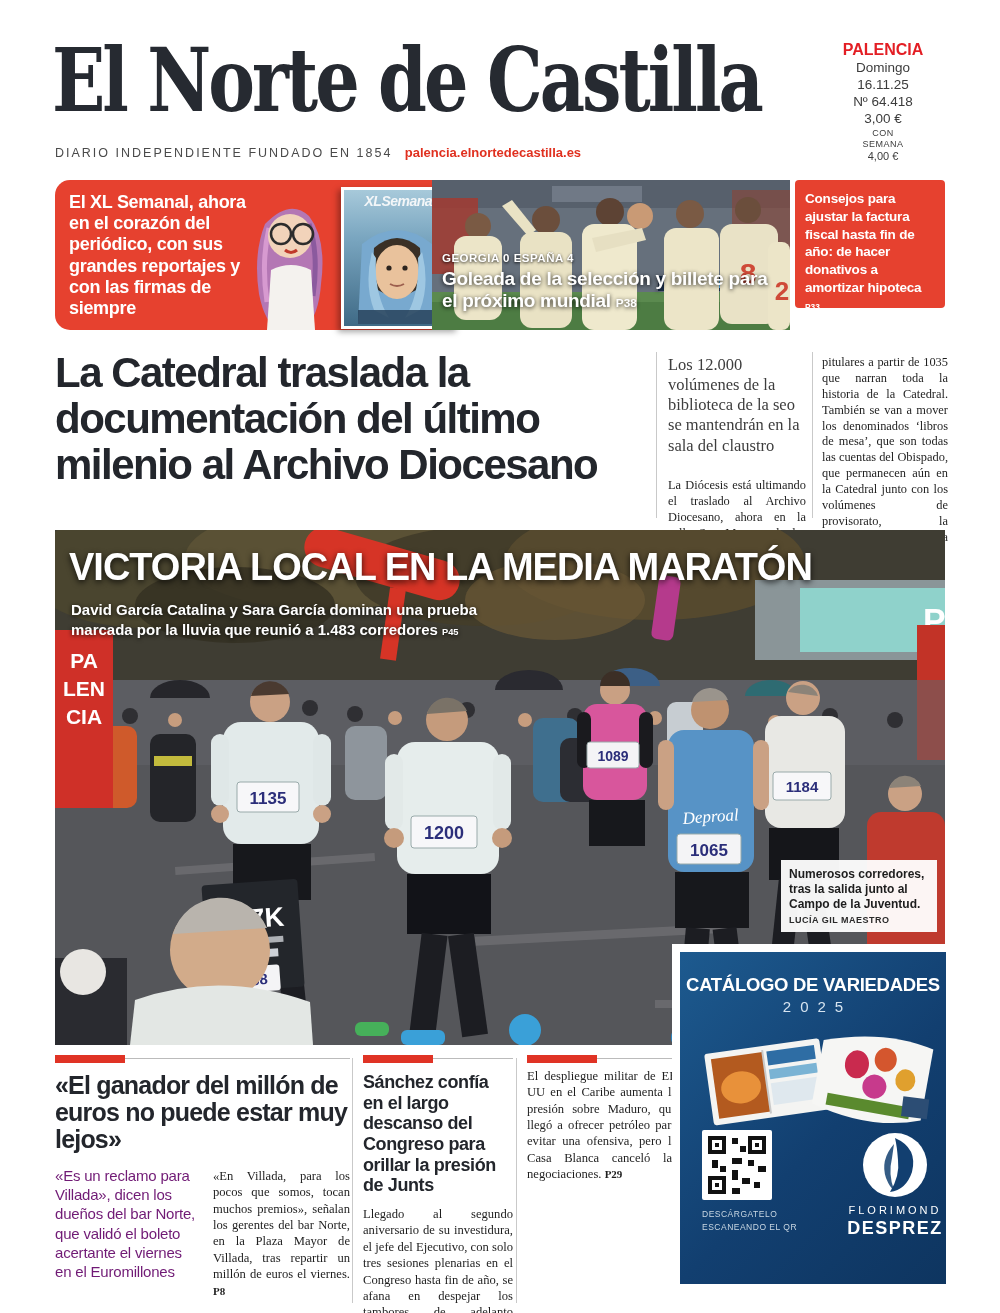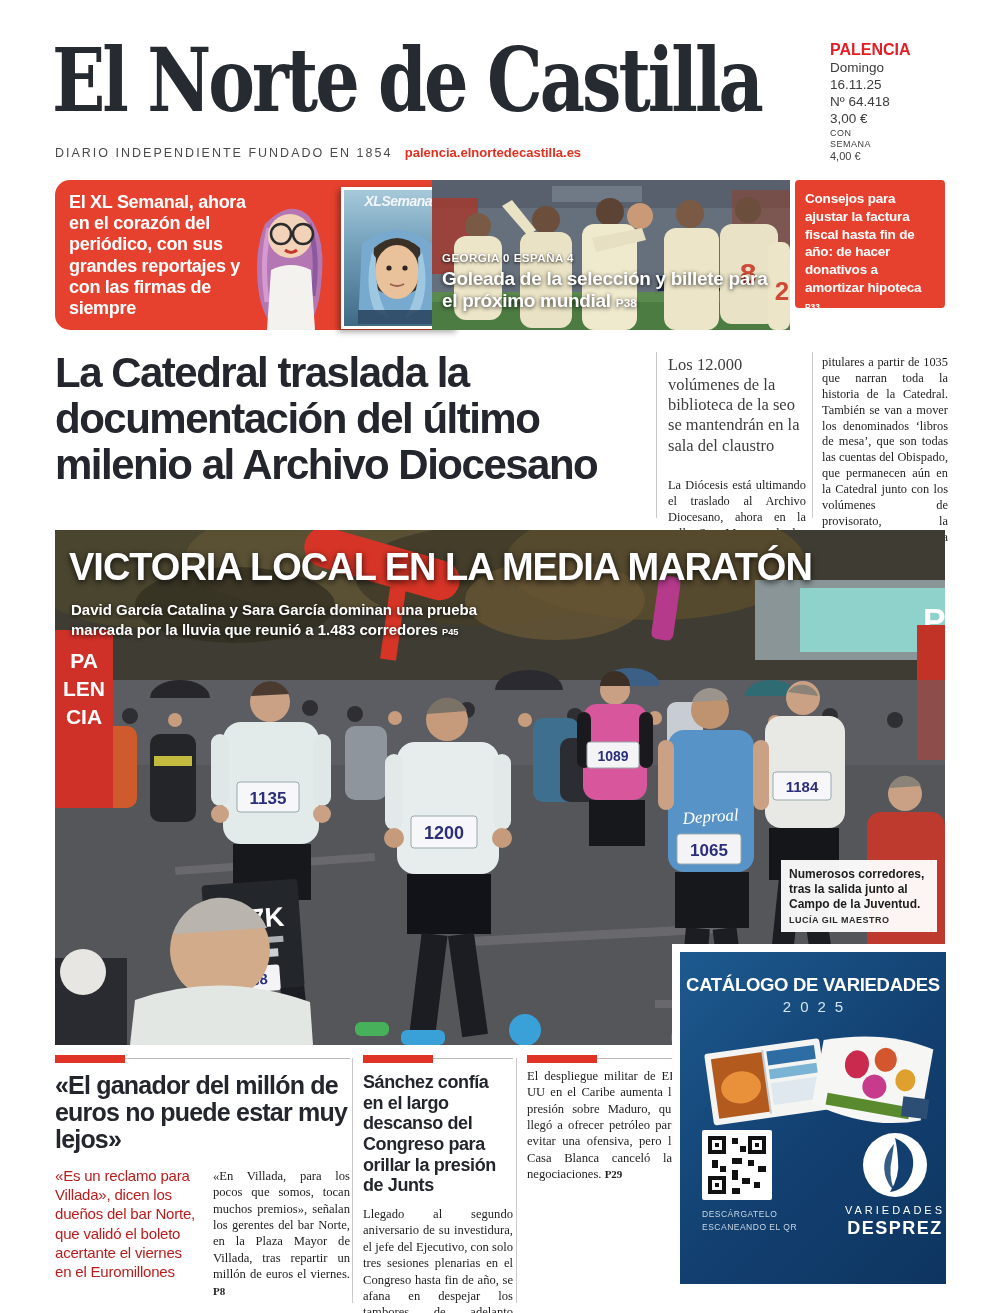--- a/index.html
+++ b/index.html
@@ -4,21 +4,21 @@
 <style>
   html,body{margin:0;padding:0;}
   body{width:1000px;height:1313px;position:relative;background:#fff;
        font-family:"Liberation Sans",sans-serif;color:#222;overflow:hidden;}
   .abs{position:absolute;}
 
   
   .logo{left:52px;top:28px;width:790px;font-family:"DejaVu Serif",serif;
         font-weight:bold;font-size:70px;letter-spacing:-3px;color:#262a31;
         white-space:nowrap;transform:scaleY(1.25);transform-origin:top left;}
-  .edition{right:30px;top:40px;width:140px;text-align:left;line-height:1.25;}
+  .edition{right:47px;top:40px;width:140px;text-align:center;line-height:1.25;}
   .edition .region{color:#e31e24;font-weight:bold;font-size:16px;}
   .edition .l1{font-size:13.5px;color:#3c3c3c;}
   .edition .l2{font-size:9px;color:#3c3c3c;letter-spacing:.5px;}
   .tagline{left:55px;top:143px;width:900px;}
   .tagline .t1{font-family:Liberation Sans, sans-serif;font-size:12.5px;
                letter-spacing:2px;color:#4a4a4a;}
   .tagline .t2{font-size:13px;font-weight:bold;color:#e0301f;margin-left:8px;}
 
   
   .promoL{left:55px;top:180px;width:411px;height:150px;background:#e6412f;
@@ -73,21 +73,21 @@
   .redtab{position:absolute;top:-3px;left:0;width:70px;height:8px;background:#e03325;}
   .colL{left:55px;width:295px;height:250px;position:absolute;}
   .colM{left:363px;width:150px;height:250px;position:absolute;}
   .colR{left:527px;width:150px;height:250px;position:absolute;}
   .hl1{margin-top:14px;font-weight:bold;font-size:25px;line-height:1.08;
        letter-spacing:-.8px;color:#23262c;}
   .hl2{margin-top:14px;font-weight:bold;font-size:18px;line-height:1.15;
        letter-spacing:-.4px;color:#23262c;}
   .subcols{position:absolute;top:108px;left:0;width:295px;}
   .colsans{position:absolute;left:0;top:0;width:145px;font-size:15px;
-           line-height:1.28;color:#b91c1c;letter-spacing:-.2px;}
+           line-height:1.28;color:#701a75;letter-spacing:-.2px;}
   .colserif{position:absolute;left:158px;top:2px;width:137px;
            font-family:"Liberation Serif",serif;font-size:12.6px;line-height:1.3;
            text-align:justify;color:#1e1e1e;}
   .colbody{margin-top:10px;font-family:"Liberation Serif",serif;font-size:12.6px;
            line-height:1.3;text-align:justify;color:#1e1e1e;}
 
   
   .adframe{left:672px;top:944px;width:282px;height:348px;background:#fff;position:absolute;}
   .ad{position:absolute;left:8px;top:8px;width:266px;height:332px;
       background:linear-gradient(135deg,#1d5a8f,#123f70 55%,#0e3560);}
@@ -444,16 +444,16 @@
     </svg>
     <div class="qrcap">
       <div>DESCÁRGATELO</div>
         <div>ESCANEANDO EL QR</div>
     </div>
     <svg width="70" height="70" viewBox="0 0 70 70" style="position:absolute;left:180px;top:178px;">
       <circle cx="35" cy="35" r="32" fill="#ffffff"></circle>
       <path d="M35 8 Q58 18 52 42 Q46 60 30 62 Q40 46 38 30 Q37 16 35 8Z" fill="#123f70"></path>
       <path d="M34 14 Q20 30 26 48 Q30 58 34 60 Q28 44 32 28 Z" fill="#123f70" opacity=".85"></path>
     </svg>
-    <div class="b1">VARIEDADES</div>
+    <div class="b1">FLORIMOND</div>
     <div class="b2">DESPREZ</div>
   </div>
 </div>
 
 </body></html>

